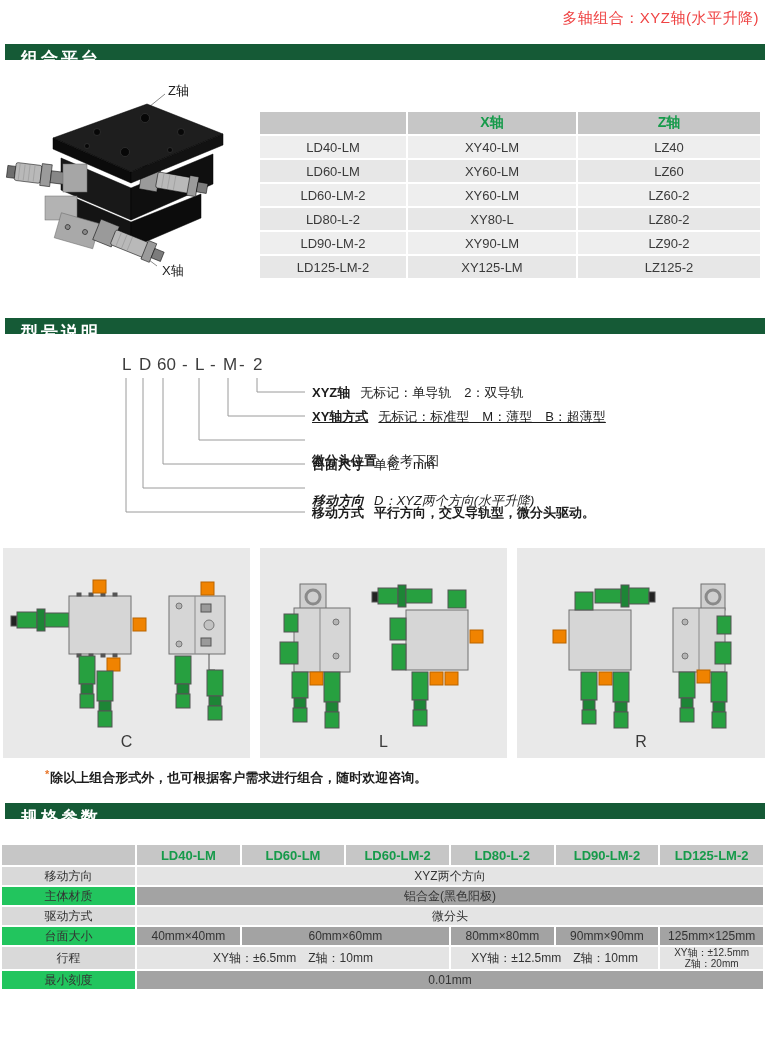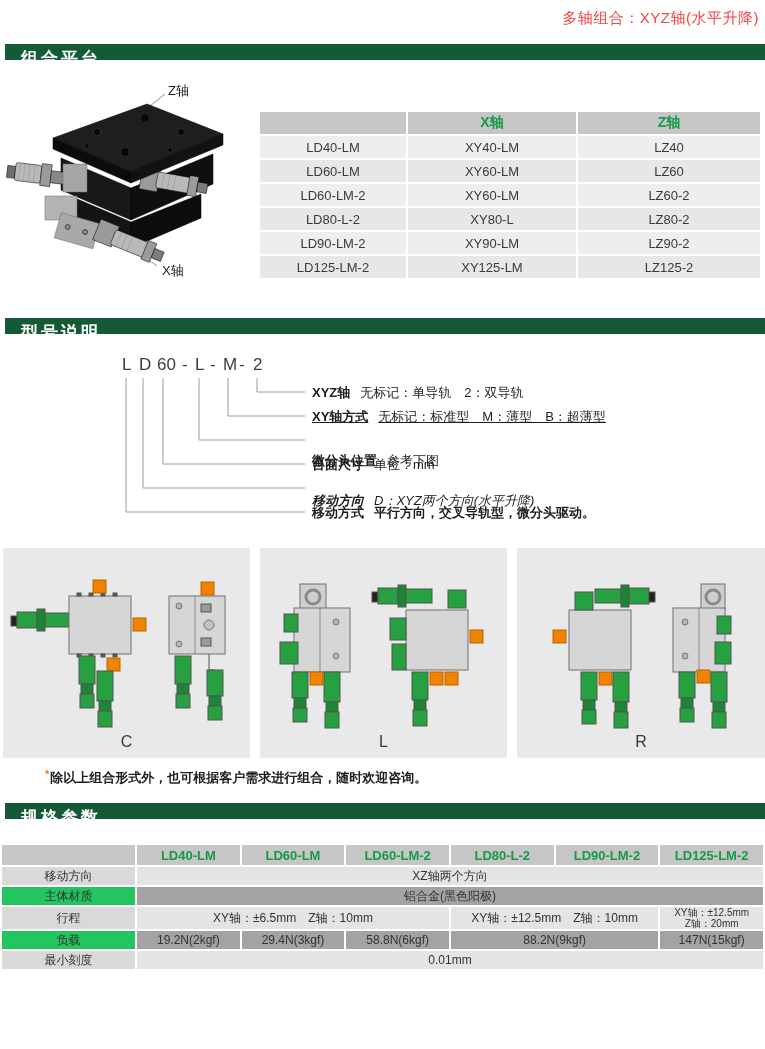--- a/index.html
+++ b/index.html
@@ -358,41 +358,45 @@
     <th></th>
     <th>LD40-LM</th>
     <th>LD60-LM</th>
     <th>LD60-LM-2</th>
     <th>LD80-L-2</th>
     <th>LD90-LM-2</th>
     <th>LD125-LM-2</th>
   </tr>
   <tr>
     <td class="rl">移动方向</td>
-    <td colspan="6">XZ轴两个方向</td>
+    <td colspan="6">XYZ两个方向</td>
   </tr>
   <tr>
     <td class="rl">主体材质</td>
     <td colspan="6">铝合金(黑色阳极)</td>
+  </tr>
+  <tr>
+    <td class="rl">驱动方式</td>
+    <td colspan="6">微分头</td>
+  </tr>
+  <tr>
+    <td class="rl">台面大小</td>
+    <td>40mm×40mm</td>
+    <td colspan="2">60mm×60mm</td>
+    <td>80mm×80mm</td>
+    <td>90mm×90mm</td>
+    <td>125mm×125mm</td>
   </tr>
   <tr>
     <td class="rl">行程</td>
     <td colspan="3">XY轴：±6.5mm　Z轴：10mm</td>
     <td colspan="2">XY轴：±12.5mm　Z轴：10mm</td>
     <td class="two-line">
       <div>XY轴：±12.5mm</div>
       <div>Z轴：20mm</div>
     </td>
   </tr>
   <tr>
-    <td class="rl">负载</td>
-    <td>19.2N(2kgf)</td>
-    <td>29.4N(3kgf)</td>
-    <td>58.8N(6kgf)</td>
-    <td colspan="2">88.2N(9kgf)</td>
-    <td>147N(15kgf)</td>
-  </tr>
-  <tr>
     <td class="rl">最小刻度</td>
     <td colspan="6">0.01mm</td>
   </tr>
 </tbody>
   </table>
 
 </body></html>

